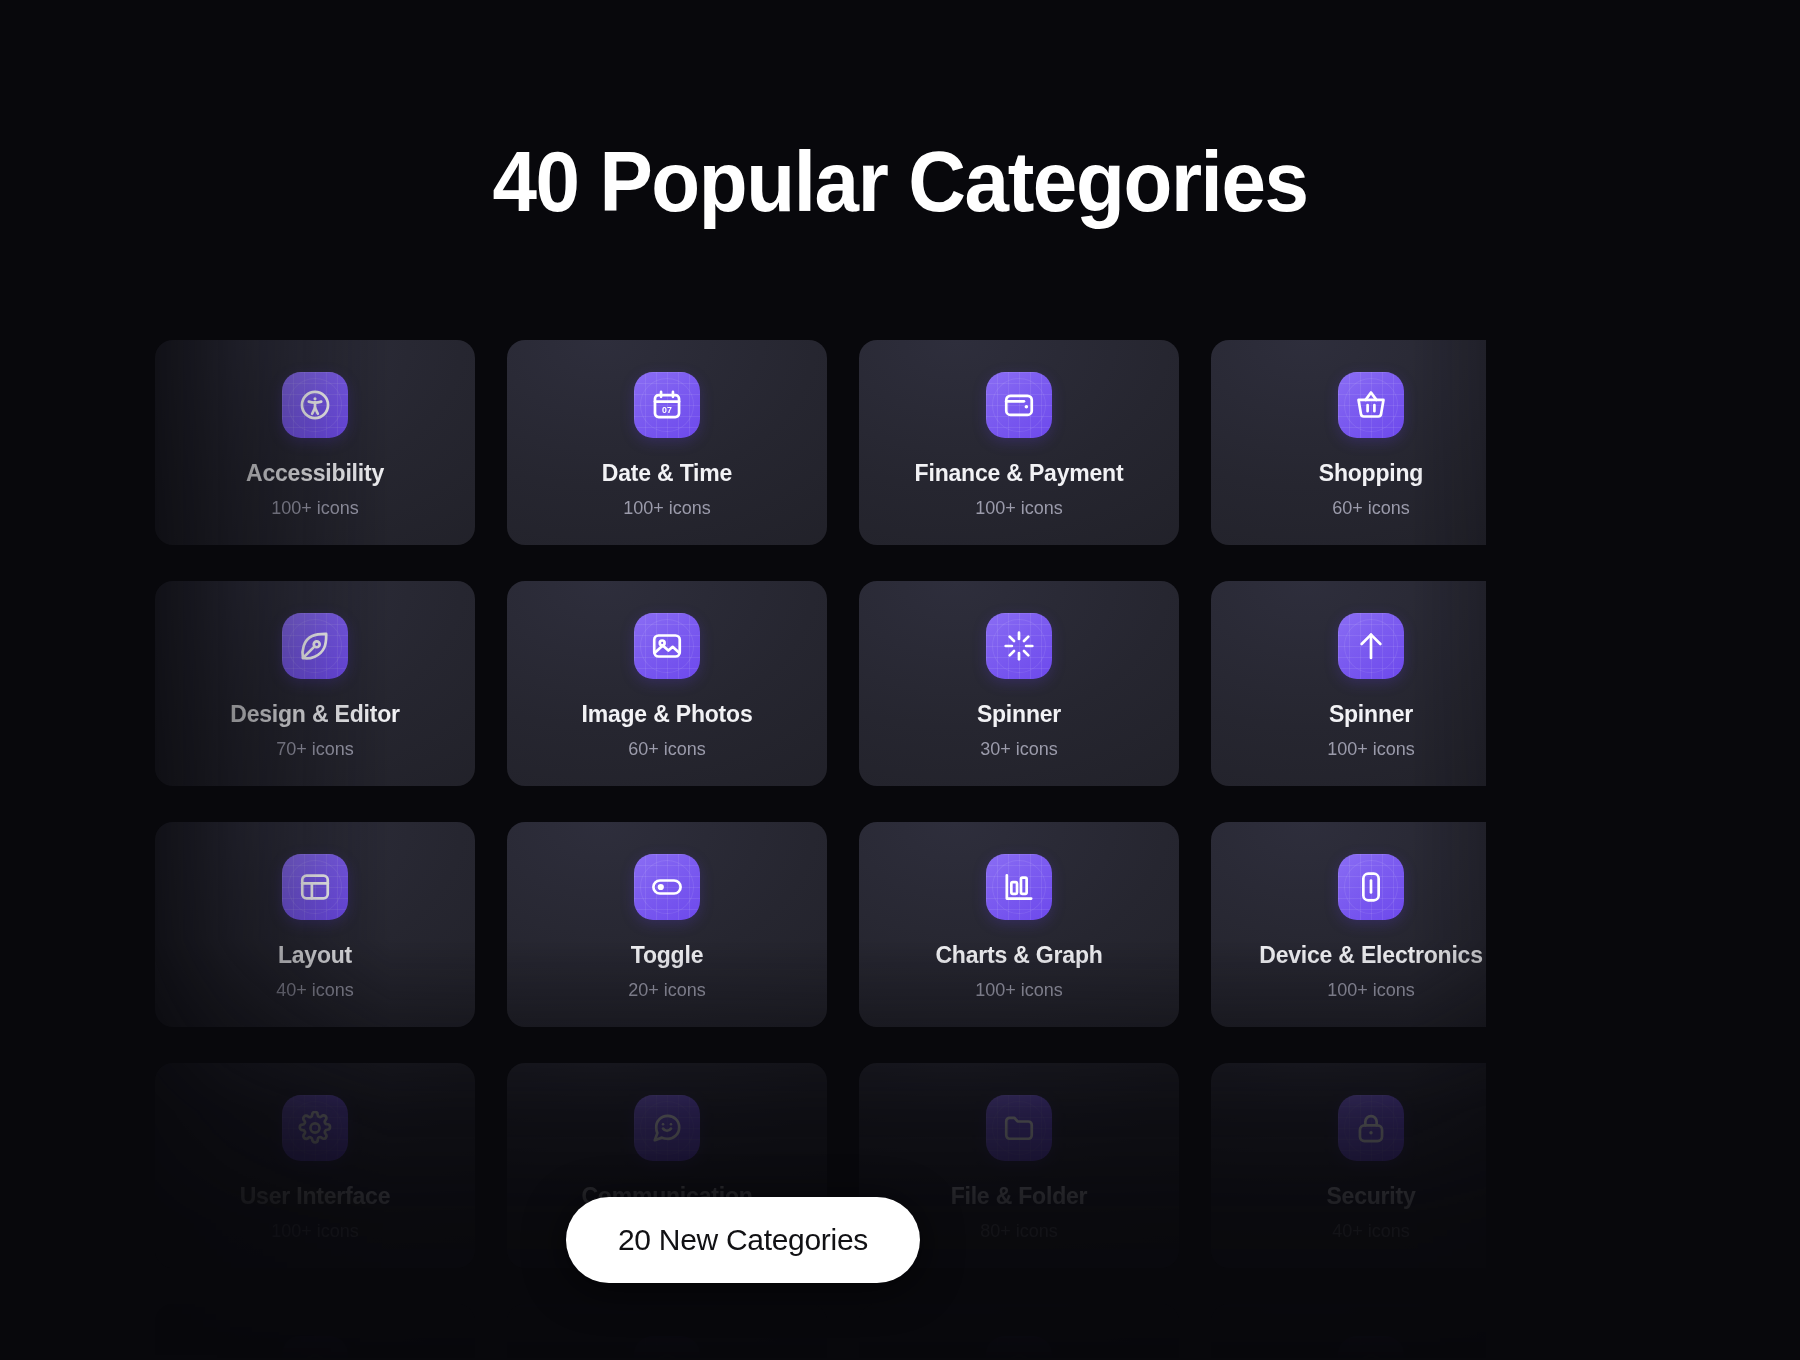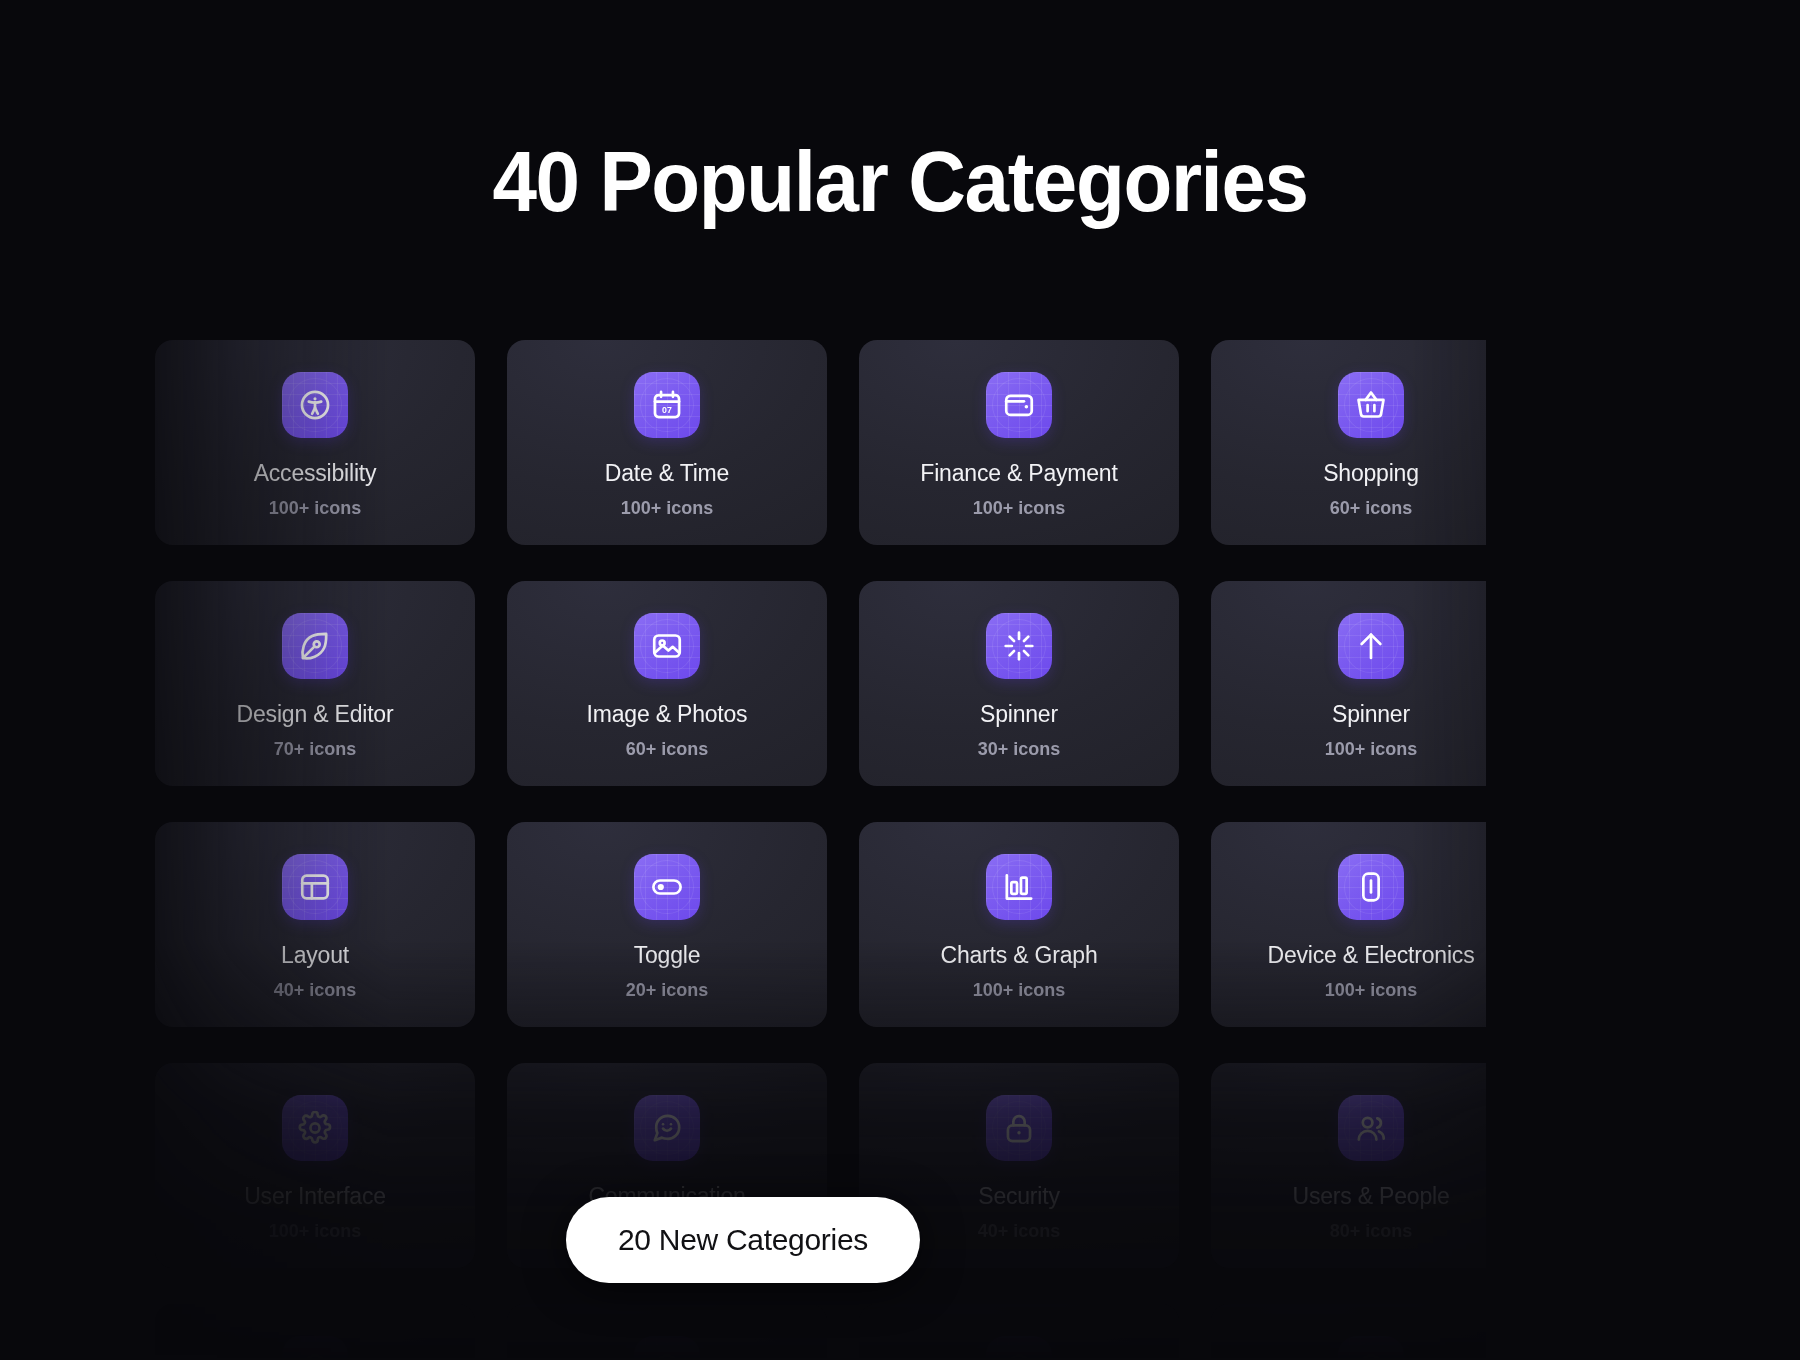--- a/index.html
+++ b/index.html
@@ -151,30 +151,30 @@
     stroke: #ffffff;
     stroke-width: 1.9;
     fill: none;
     stroke-linecap: round;
     stroke-linejoin: round;
   }
 
   .card-title {
     margin-top: 22px;
     font-size: 23px;
-    font-weight: 400;
+    font-weight: 700;
     color: #f2f2f5;
     letter-spacing: -0.2px;
     white-space: nowrap;
   }
 
   .card-count {
     margin-top: 11px;
     font-size: 18px;
-    font-weight: 700;
+    font-weight: 400;
     color: #9b9bab;
     white-space: nowrap;
   }
 
   
   .cta {
     position: absolute;
     left: 50%;
     transform: translateX(-50%);
     top: 1197px;
@@ -394,20 +394,29 @@
               <circle cx="9.2" cy="9.4" r="0.9" fill="currentColor" stroke="none"></circle>
               <circle cx="14.8" cy="9.4" r="0.9" fill="currentColor" stroke="none"></circle>
             </svg>
           </div>
           <div class="card-title">Communication</div>
           <div class="card-count">70+ icons</div>
         </div>
         <div class="card row-dim-1-card" style="filter: brightness(0.8);">
           <div class="tile">
             <svg viewBox="0 0 24 24" style="color: rgb(255, 255, 255);">
+              <path d="M3 7.2a2.4 2.4 0 0 1 2.4-2.4h3.4l2.2 2.6h7.6A2.4 2.4 0 0 1 21 9.8v7.4a2.4 2.4 0 0 1-2.4 2.4H5.4A2.4 2.4 0 0 1 3 17.2z"></path>
+            </svg>
+          </div>
+          <div class="card-title">File &amp; Folder</div>
+          <div class="card-count">80+ icons</div>
+        </div>
+        <div class="card row-dim-1-card" style="filter: brightness(0.8);">
+          <div class="tile">
+            <svg viewBox="0 0 24 24" style="color: rgb(255, 255, 255);">
               <rect x="4.2" y="10.2" width="15.6" height="11" rx="3.2"></rect>
               <path d="M8 10.2V7.6a4 4 0 0 1 8 0v2.6"></path>
               <circle cx="12" cy="15.4" r="1.2" fill="currentColor" stroke="none"></circle>
             </svg>
           </div>
           <div class="card-title">Security</div>
           <div class="card-count">40+ icons</div>
         </div>
         <div class="card row-dim-1-card" style="filter: brightness(0.8);">
           <div class="tile">

